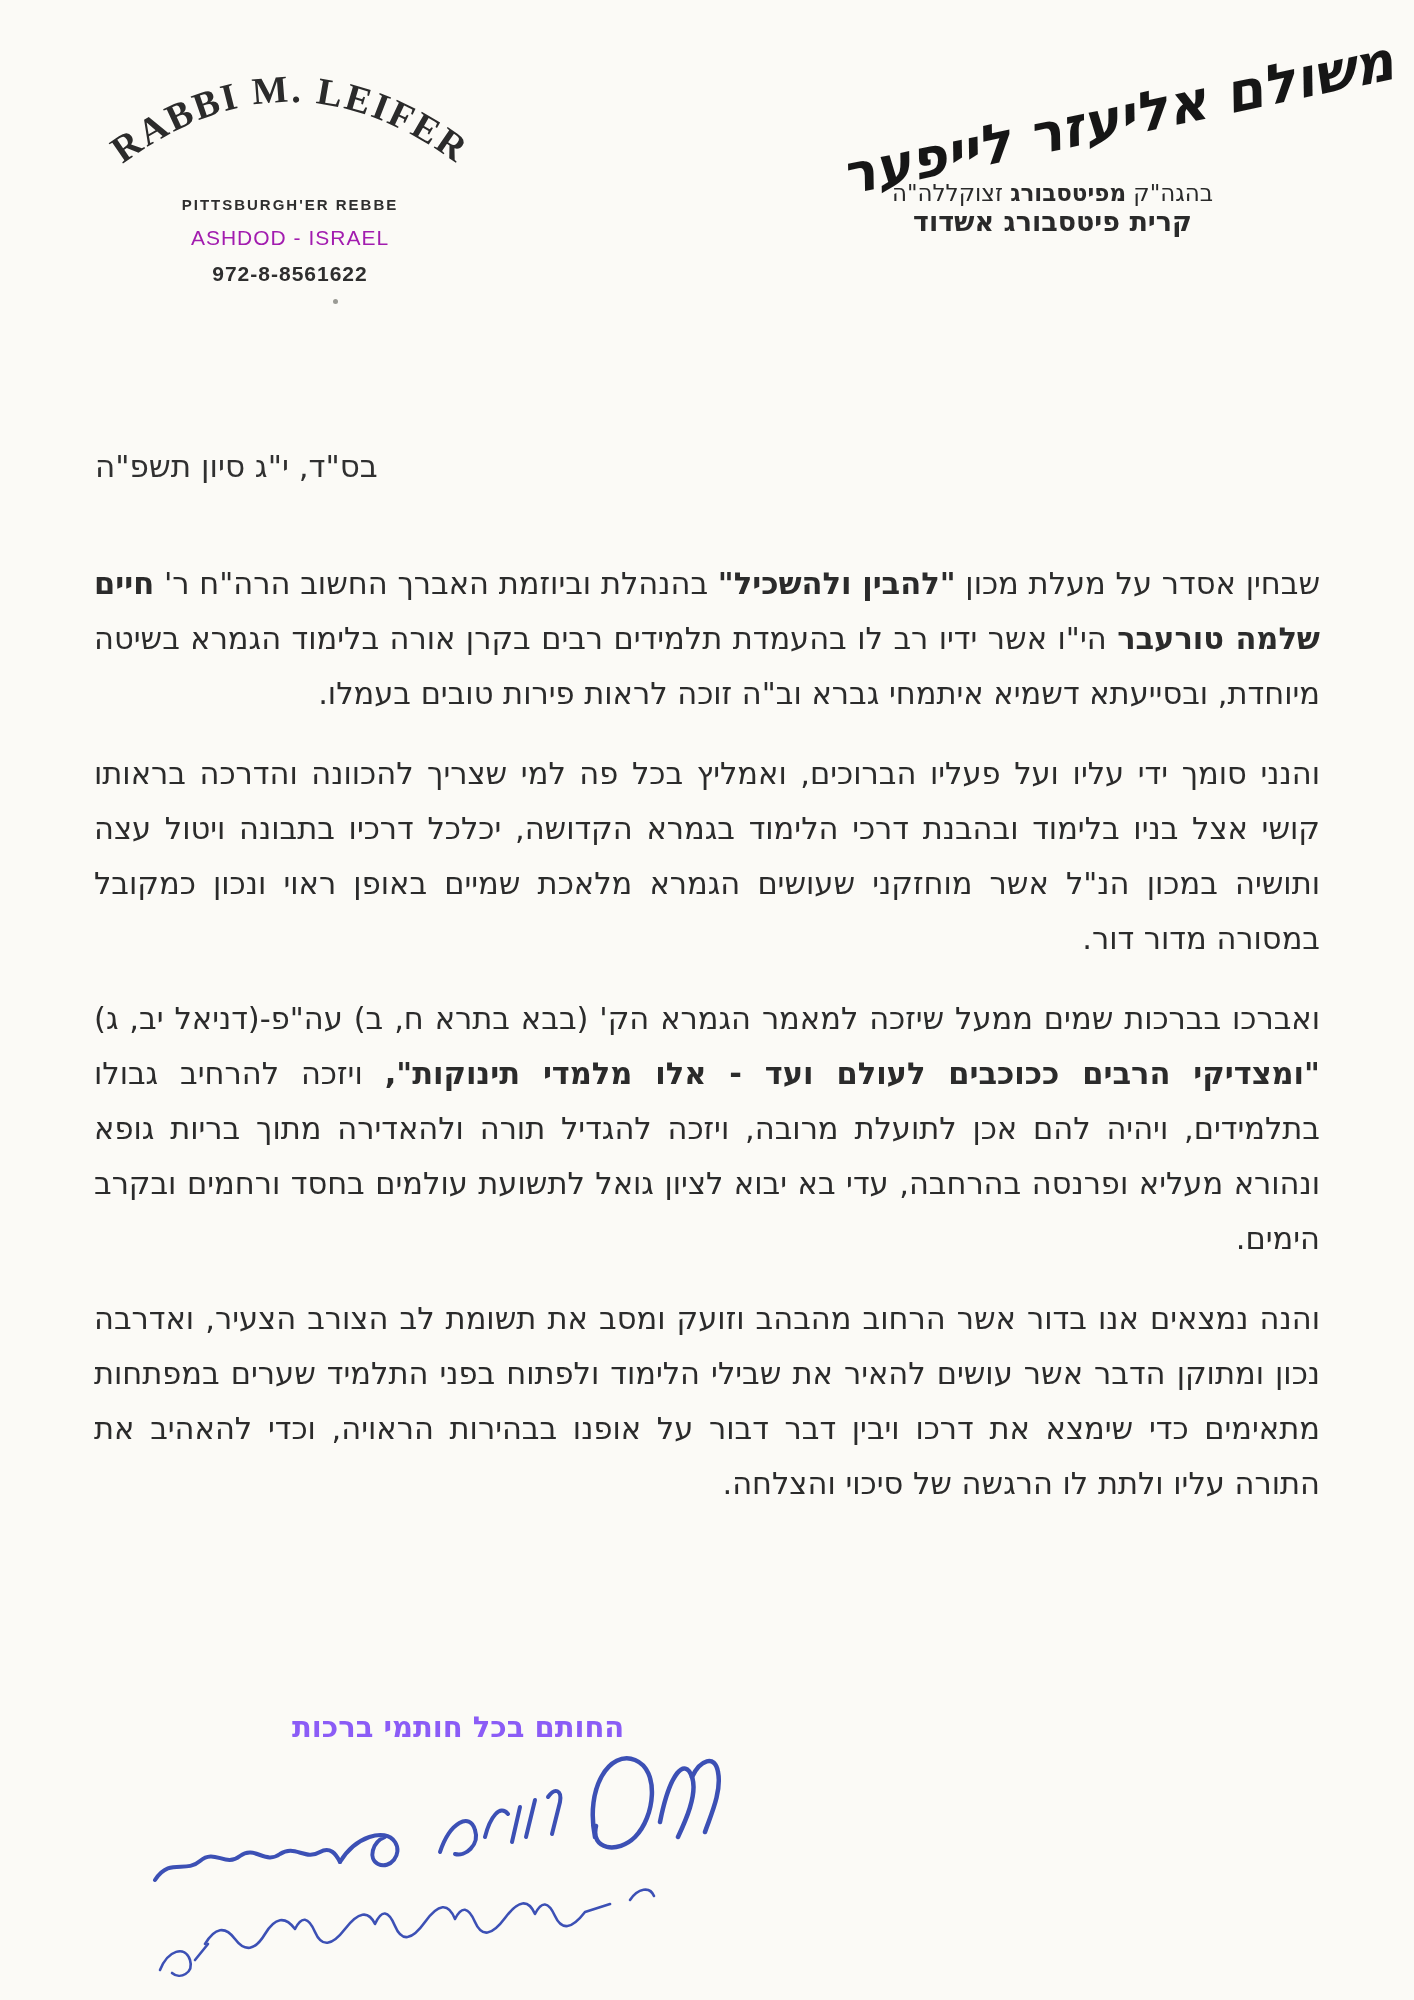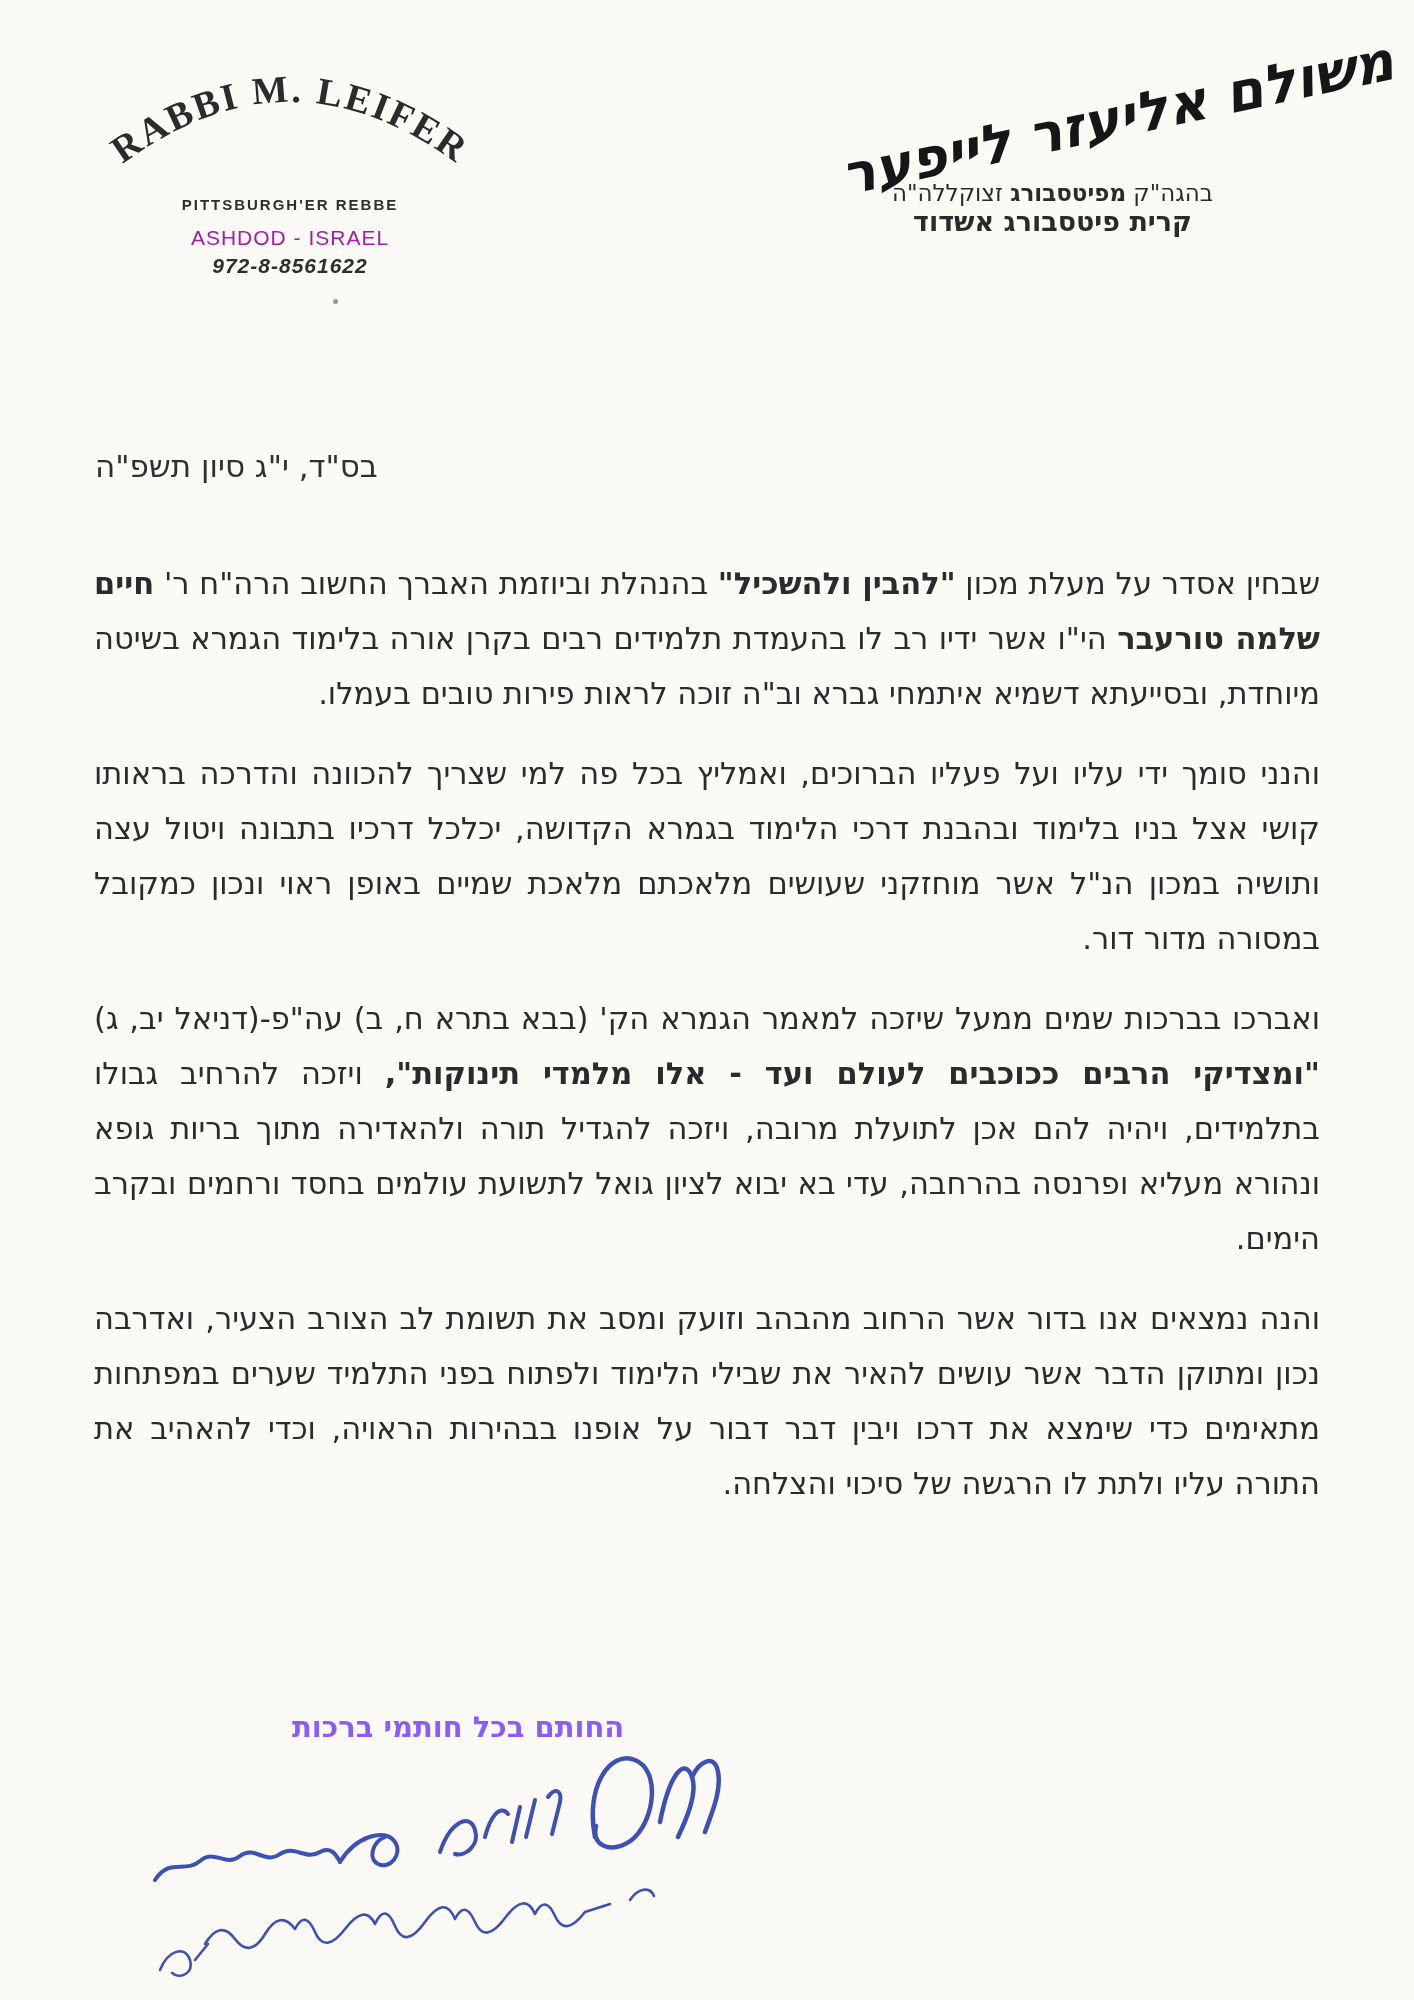--- a/index.html
+++ b/index.html
@@ -22,21 +22,21 @@
     font-family: "Liberation Sans", sans-serif;
     font-weight: bold; font-size: 15px; letter-spacing: 2px;
     margin-top: 6px; color: #2e2e2e;
   }
   .lh-loc {
     font-family: "Liberation Sans", sans-serif;
     font-size: 21px; letter-spacing: 1px; margin-top: 13px; color: #a21caf;
   }
   .lh-phone {
     font-family: "Liberation Sans", sans-serif;
-    font-size: 21px; font-weight: bold; letter-spacing: 1px; margin-top: 4px; font-style: italic;
+    font-size: 21px; font-weight: bold; letter-spacing: 1px; margin-top: 12px;
   }
   
   .script-name {
     position: absolute; left: 835px; top: 86px; width: 565px;
     text-align: center; direction: rtl;
     font-size: 55px; font-weight: bold; font-style: italic;
     transform: rotate(-12deg); color: #161616;
     white-space: nowrap;
   }
   .lh-right {
@@ -91,21 +91,21 @@
   <div class="lh-r1"><span>בהגה"ק </span><b>מפיטסבורג</b><span> זצוקללה"ה</span></div>
   <div class="lh-r2">קרית פיטסבורג אשדוד</div>
 </div>
 
 <div class="speck"></div>
 
 <div class="date-line" dir="rtl">בס"ד, י"ג סיון תשפ"ה</div>
 
 <div class="body-text" dir="rtl">
   <p><span>שבחין אסדר על מעלת מכון </span><b>"להבין ולהשכיל"</b><span> בהנהלת וביוזמת האברך החשוב הרה"ח ר' </span><b>חיים שלמה טורעבר</b><span> הי"ו אשר ידיו רב לו בהעמדת תלמידים רבים בקרן אורה בלימוד הגמרא בשיטה מיוחדת, ובסייעתא דשמיא איתמחי גברא וב"ה זוכה לראות פירות טובים בעמלו.</span></p>
-  <p><span>והנני סומך ידי עליו ועל פעליו הברוכים, ואמליץ בכל פה למי שצריך להכוונה והדרכה בראותו קושי אצל בניו בלימוד ובהבנת דרכי הלימוד בגמרא הקדושה, יכלכל דרכיו בתבונה ויטול עצה ותושיה במכון הנ"ל אשר מוחזקני שעושים מלאכתם מלאכת שמיים באופן ראוי ונכון כמקובל במסורה מדור דור.</span></p>
+  <p><span>והנני סומך ידי עליו ועל פעליו הברוכים, ואמליץ בכל פה למי שצריך להכוונה והדרכה בראותו קושי אצל בניו בלימוד ובהבנת דרכי הלימוד בגמרא הקדושה, יכלכל דרכיו בתבונה ויטול עצה ותושיה במכון הנ"ל אשר מוחזקני שעושים הגמרא מלאכת שמיים באופן ראוי ונכון כמקובל במסורה מדור דור.</span></p>
   <p><span>ואברכו בברכות שמים ממעל שיזכה למאמר הגמרא הק' (בבא בתרא ח, ב) עה"פ-(דניאל יב, ג) </span><b>"ומצדיקי הרבים ככוכבים לעולם ועד - אלו מלמדי תינוקות",</b><span> ויזכה להרחיב גבולו בתלמידים, ויהיה להם אכן לתועלת מרובה, ויזכה להגדיל תורה ולהאדירה מתוך בריות גופא ונהורא מעליא ופרנסה בהרחבה, עדי בא יבוא לציון גואל לתשועת עולמים בחסד ורחמים ובקרב הימים.</span></p>
   <p><span>והנה נמצאים אנו בדור אשר הרחוב מהבהב וזועק ומסב את תשומת לב הצורב הצעיר, ואדרבה נכון ומתוקן הדבר אשר עושים להאיר את שבילי הלימוד ולפתוח בפני התלמיד שערים במפתחות מתאימים כדי שימצא את דרכו ויבין דבר דבור על אופנו בבהירות הראויה, וכדי להאהיב את התורה עליו ולתת לו הרגשה של סיכוי והצלחה.</span></p>
 </div>
 
 <div class="closing" dir="rtl">החותם בכל חותמי ברכות</div>
 
 <svg class="signature-svg" width="600" height="260" viewBox="0 0 600 260">
   <g fill="none" stroke="#3c50b5" stroke-linecap="round" stroke-linejoin="round">
 
     <path stroke-width="4.5" d="M 455 95 C 445 45 470 8 495 18 C 520 28 515 75 495 95 C 478 112 450 108 456 84"></path>

